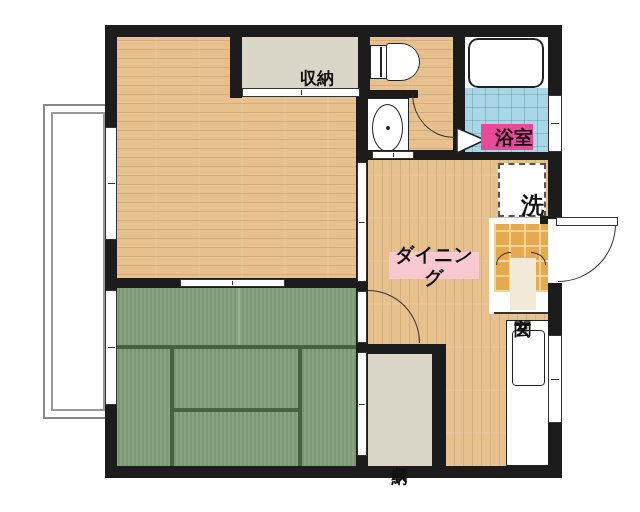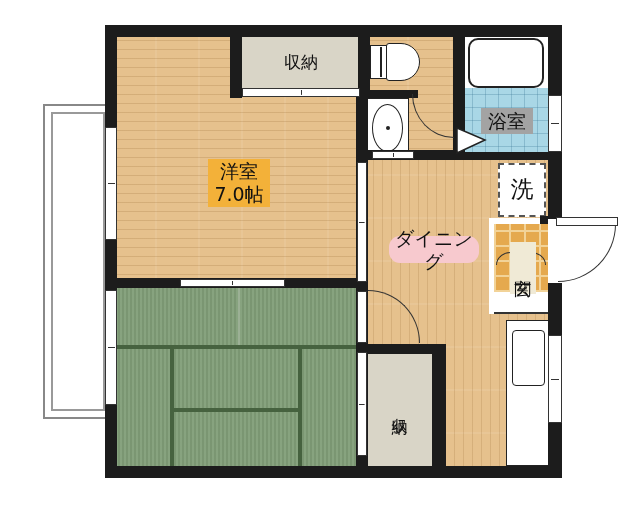--- a/index.html
+++ b/index.html
@@ -28,22 +28,22 @@
   .win-v{position:absolute;background:#fff linear-gradient(#333,#333) no-repeat center/70% 1px;
          border:1px solid #333;box-sizing:border-box;z-index:50;}
   .slider-h{position:absolute;background:#fff linear-gradient(#333,#333) no-repeat center/1px 70%;
          border:1px solid #333;box-sizing:border-box;z-index:50;}
   .slider-v{position:absolute;background:#fff linear-gradient(#333,#333) no-repeat center/70% 1px;
          border:1px solid #333;box-sizing:border-box;z-index:50;}
   .gap{position:absolute;background:#fff;z-index:50;}
   .arc{position:absolute;z-index:60;box-sizing:border-box;}
   .fixture{position:absolute;background:#fff;border:1.5px solid #222;box-sizing:border-box;z-index:30;}
   
-  .lbl{position:absolute;z-index:70;display:flex;flex-direction:column;align-items:center;justify-content:center;
-       color:#111;font-weight:400;line-height:1.2;text-align:center;}
+  .lbl{position:absolute;z-index:70;display:flex;flex-direction:column;align-items:flex-end;justify-content:center;
+       color:#111;font-weight:700;line-height:1.2;text-align:center;margin-top:16px;}
   .lbl-plain{background:transparent;}
   .vtext{writing-mode:vertical-rl;text-orientation:upright;letter-spacing:2px;}
   
   #watermark-band{position:absolute;left:0;top:444px;width:640px;height:22px;
        background:rgba(255,255,255,.55);z-index:80;display:flex;align-items:center;justify-content:center;}
   #watermark-text{color:rgba(125,125,125,.92);font-size:26px;font-weight:500;letter-spacing:1px;
        font-family:"Liberation Sans","DejaVu Sans",sans-serif;}
   
   #balcony{position:absolute;left:43px;top:104px;width:70px;height:315px;border:2px solid #888;
        background:#fff;box-sizing:border-box;z-index:5;}
@@ -122,28 +122,24 @@
   <div class="gap" style="left:548px;top:219px;width:14px;height:64px;"></div>
 
   <div class="arc" style="left:412px;top:94px;width:42px;height:44px;border-left:1.5px solid #333;border-bottom:1.5px solid #333;border-bottom-left-radius:100% 100%;"></div>
   <div class="arc" style="left:368px;top:290px;width:52px;height:53px;border-top:1.5px solid #333;border-right:1.5px solid #333;border-top-right-radius:100% 100%;"></div>
   <div class="arc" style="left:558px;top:224px;width:58px;height:58px;border-right:1.5px solid #333;border-bottom:1.5px solid #333;border-bottom-right-radius:100% 100%;"></div>
   <div class="abs" style="left:556px;top:217px;width:62px;height:9px;background:#fff;border:1.5px solid #333;box-sizing:border-box;z-index:60;"></div>
   <svg class="abs" style="left:456px;top:127px;z-index:60;" width="32" height="28">
     <polygon points="1,1 29,13 1,26" fill="#ffffff" stroke="#222" stroke-width="1.5"></polygon>
   </svg>
 
-  <div class="lbl" style="left:208px;top:159px;width:62px;height:48px;background:#f3b139;font-size:19px;">
-    <span>洋室</span>
-    <span>7.0帖</span>
-  </div>
-  <div class="lbl" style="left:389px;top:236px;width:90px;height:27px;background:#f7c9ce;font-size:19px;border-radius:11px;">
+  <div class="lbl" style="left:389px;top:236px;width:90px;height:27px;background:#f7c9ce;font-size:19px;">
     <span>ダイニング</span>
   </div>
-  <div class="lbl" style="left:481px;top:108px;width:52px;height:26px;background:#a3a3a3;font-size:19px;">
+  <div class="lbl" style="left:481px;top:108px;width:52px;height:26px;background:#ec4899;font-size:19px;">
     <span>浴室</span>
   </div>
   <div class="lbl lbl-plain" style="left:500px;top:172px;width:44px;height:36px;font-size:23px;">
     <span>洗</span>
   </div>
   <div class="lbl vtext" style="left:510px;top:242px;width:26px;height:52px;background:#f0ead6;font-size:17px;">
     <span>玄関</span>
   </div>
   <div class="lbl lbl-plain" style="left:268px;top:50px;width:66px;height:24px;font-size:17px;">
     <span>収納</span>

